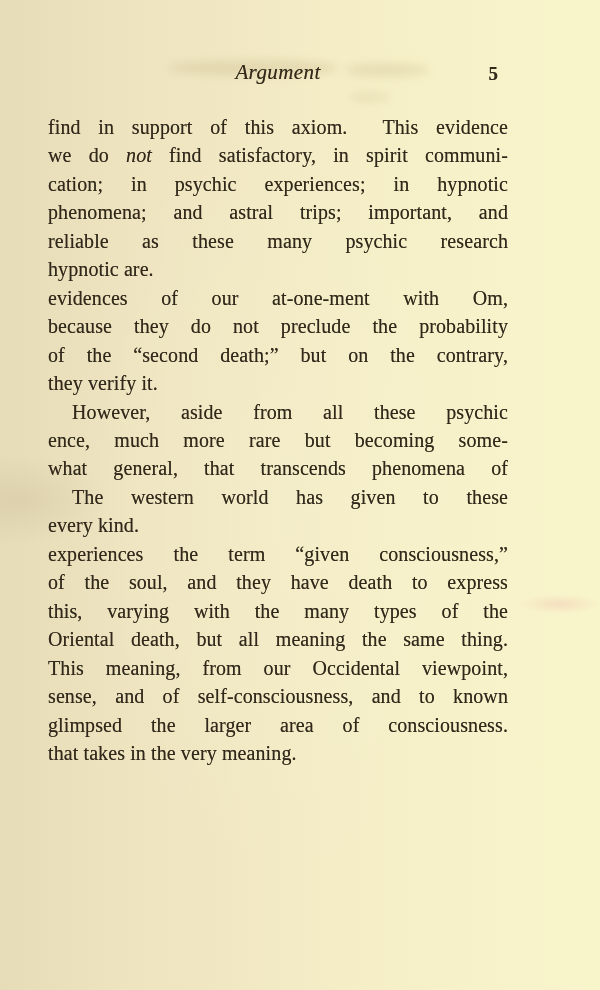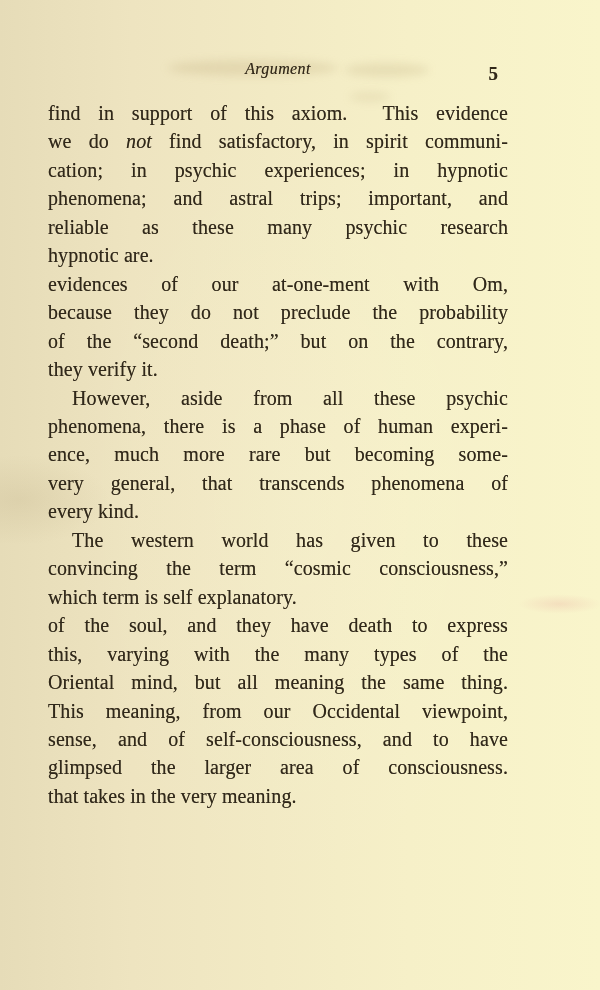--- a/index.html
+++ b/index.html
@@ -34,37 +34,37 @@
     left: 48px;
     top: 60px;
     width: 460px;
     height: 30px;
     color: #32291a;
   }
   .running-title {
     display: block;
     text-align: center;
     font-style: italic;
-    font-size: 16px;
+    font-size: 21px;
     letter-spacing: 0.4px;
     text-shadow: 0 0 0.6px rgba(40,30,15,0.55);
   }
   .page-number {
     position: absolute;
     right: 10px;
     top: 3px;
     font-size: 19px;
     font-weight: bold;
     text-shadow: 0 0 0.5px rgba(40,30,15,0.5);
   }
 
   .text-block {
     position: absolute;
     left: 48px;
-    top: 99px;
+    top: 113px;
     width: 460px;
     color: #30281a;
     font-size: 20px;
     line-height: 28.45px;
     letter-spacing: 0.1px;
     text-shadow: 0 0 0.55px rgba(45,35,18,0.55);
   }
   .line {
     text-align: justify;
     text-align-last: justify;
@@ -93,29 +93,27 @@
       <div class="line">we do <i>not</i> find satisfactory, in spirit communi-</div>
       <div class="line">cation; in psychic experiences; in hypnotic</div>
       <div class="line">phenomena; and astral trips; important, and</div>
       <div class="line">reliable as these many psychic research</div>
       <div class="line last">hypnotic are.</div>
       <div class="line">evidences of our at-one-ment with Om,</div>
       <div class="line">because they do not preclude the probability</div>
       <div class="line">of the “second death;” but on the contrary,</div>
       <div class="line last">they verify it.</div>
       <div class="line indent">However, aside from all these psychic</div>
-      <div class="line">phenomena, there is a phase of human experi-</div>
       <div class="line">ence, much more rare but becoming some-</div>
-      <div class="line">very general, that transcends phenomena of</div>
+      <div class="line">what general, that transcends phenomena of</div>
+      <div class="line indent">The western world has given to these</div>
       <div class="line last">every kind.</div>
-      <div class="line indent">The western world has given to these</div>
-      <div class="line">convincing the term “cosmic consciousness,”</div>
-      <div class="line last">which term is self explanatory.</div>
+      <div class="line">experiences the term “given consciousness,”</div>
       <div class="line">of the soul, and they have death to express</div>
       <div class="line">this, varying with the many types of the</div>
-      <div class="line">Oriental mind, but all meaning the same thing.</div>
+      <div class="line">Oriental death, but all meaning the same thing.</div>
       <div class="line">This meaning, from our Occidental viewpoint,</div>
-      <div class="line">sense, and of self-consciousness, and to have</div>
+      <div class="line">sense, and of self-consciousness, and to known</div>
       <div class="line">glimpsed the larger area of consciousness.</div>
       <div class="line last">that takes in the very meaning.</div>
     </div>
 
 </div>
 
 </body></html>

